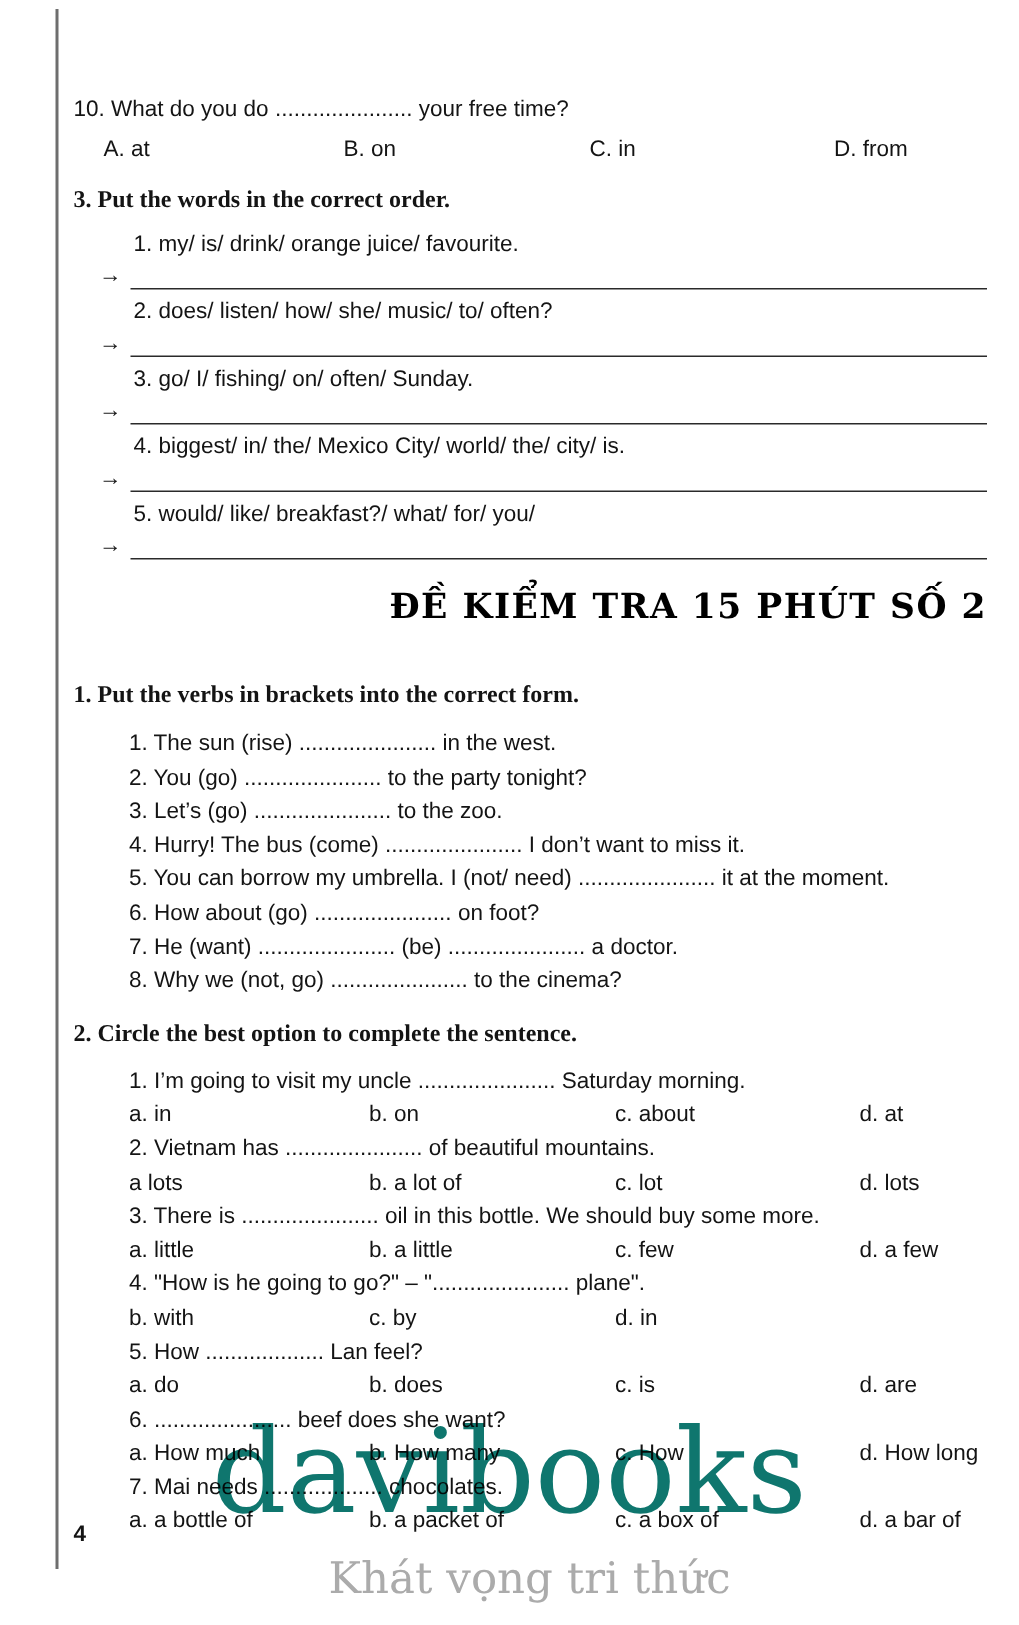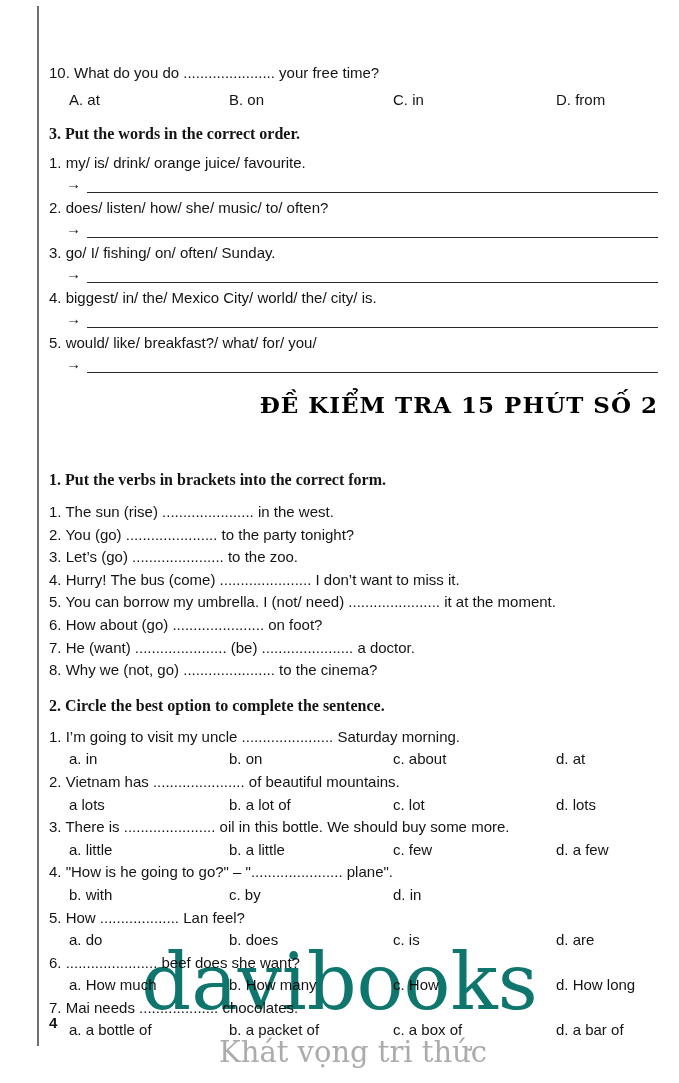--- a/index.html
+++ b/index.html
@@ -36,21 +36,21 @@
   }
   .sec-heading {
     margin: 13px 0 0 0;
     font-family: "Liberation Serif", serif;
     font-weight: bold;
     font-size: 16px;
     line-height: 22px;
   }
   .reorder-list { margin-top: 7px; }
   .reorder-item { margin-bottom: 4px; }
-  .ri-text { line-height: 21px; }
+  .ri-text { line-height: 21px; margin-left: 40px; }
   .arrow-line {
     display: flex;
     align-items: flex-end;
     margin-left: 17px;
     height: 20px;
   }
   .arrow { font-size: 15px; line-height: 18px; }
   .blank {
     flex: 1;
     border-bottom: 1.5px solid #2a2a2a;
@@ -61,21 +61,21 @@
     margin: 18px 0 0 0;
     text-align: right;
     font-family: "DejaVu Serif", serif;
     font-weight: 800;
     font-size: 23px;
     letter-spacing: 1px;
     line-height: 28px;
     color: #000;
   }
   .verbs-list { margin-top: 10px; }
-  .plain-item { line-height: 22.6px; }
+  .plain-item { line-height: 22.6px; margin-left: 37px; }
   .mcq-list { margin-top: 9px; }
   .mcq-item .opt-row { margin-top: 0; }
   .page-number {
     position: absolute;
     left: 49px;
     top: 1014px;
     font-family: "Liberation Sans", sans-serif;
     font-weight: bold;
     font-size: 15px;
     color: #141414;
@@ -158,21 +158,21 @@
         <div class="ri-text">5. would/ like/ breakfast?/ what/ for/ you/</div>
         <div class="arrow-line">
           <span class="arrow">→</span>
           <span class="blank"></span>
         </div>
       </div>
     </div>
 
     <h1 class="test-title">ĐỀ KIỂM TRA 15 PHÚT SỐ 2</h1>
 
-    <h3 class="sec-heading" style="margin-top:50px;">1. Put the verbs in brackets into the correct form.</h3>
+    <h3 class="sec-heading" style="margin-top:34px;">1. Put the verbs in brackets into the correct form.</h3>
 
     <div class="verbs-list">
       <div class="plain-item">1. The sun (rise) ...................... in the west.</div>
       <div class="plain-item">2. You (go) ...................... to the party tonight?</div>
       <div class="plain-item">3. Let’s (go) ...................... to the zoo.</div>
       <div class="plain-item">4. Hurry! The bus (come) ...................... I don’t want to miss it.</div>
       <div class="plain-item">5. You can borrow my umbrella. I (not/ need) ...................... it at the moment.</div>
       <div class="plain-item">6. How about (go) ...................... on foot?</div>
       <div class="plain-item">7. He (want) ...................... (be) ...................... a doctor.</div>
       <div class="plain-item">8. Why we (not, go) ...................... to the cinema?</div>

